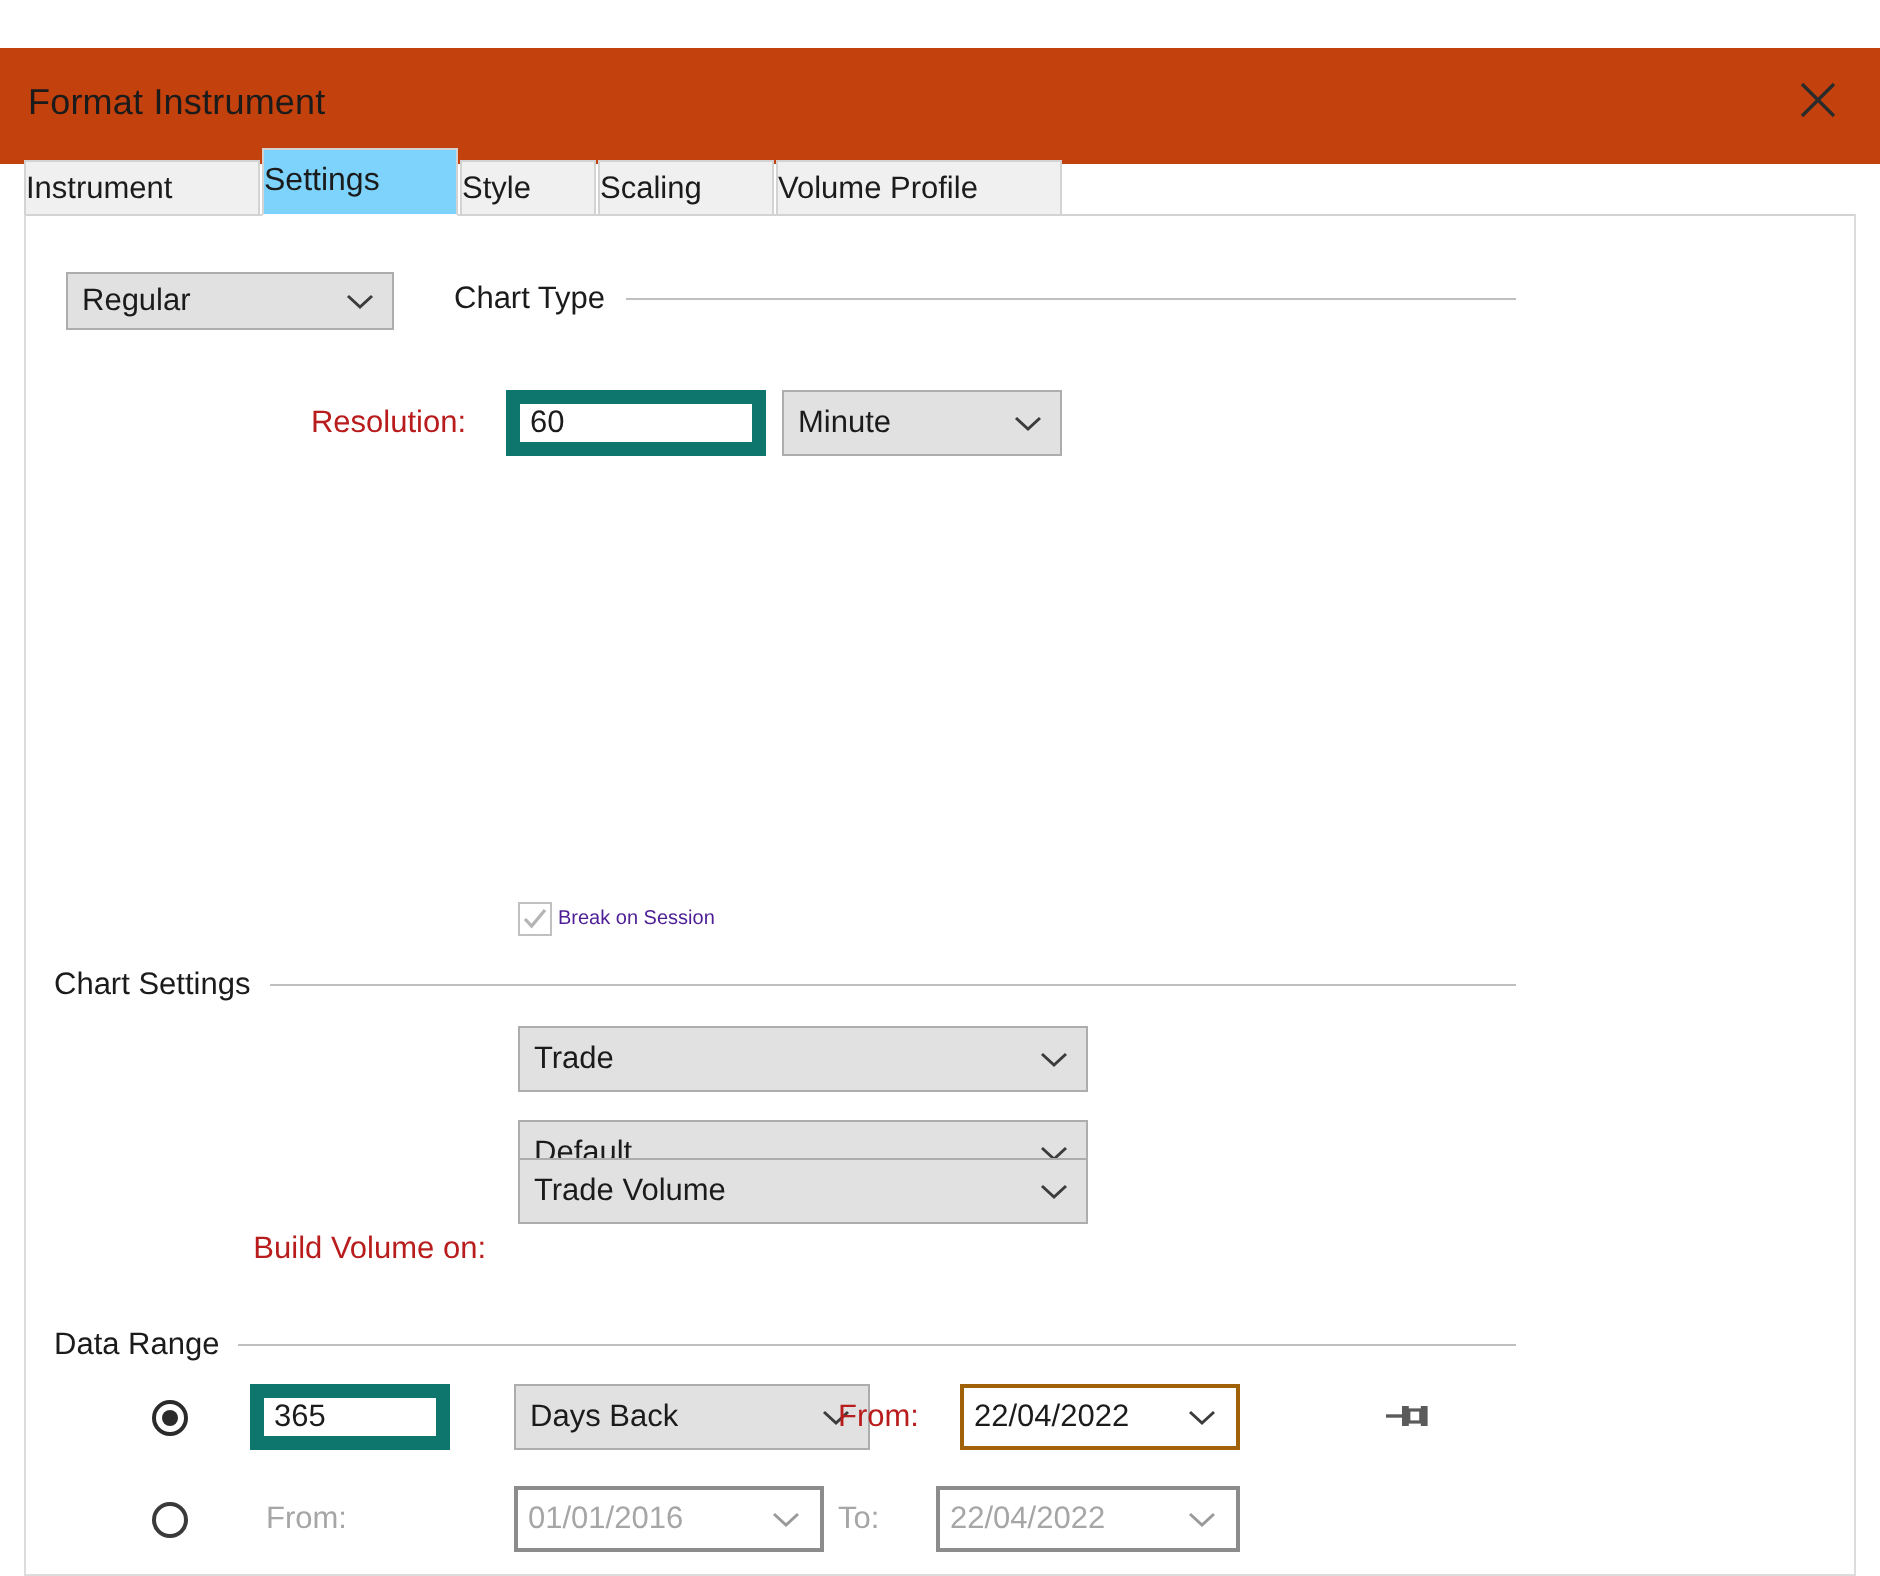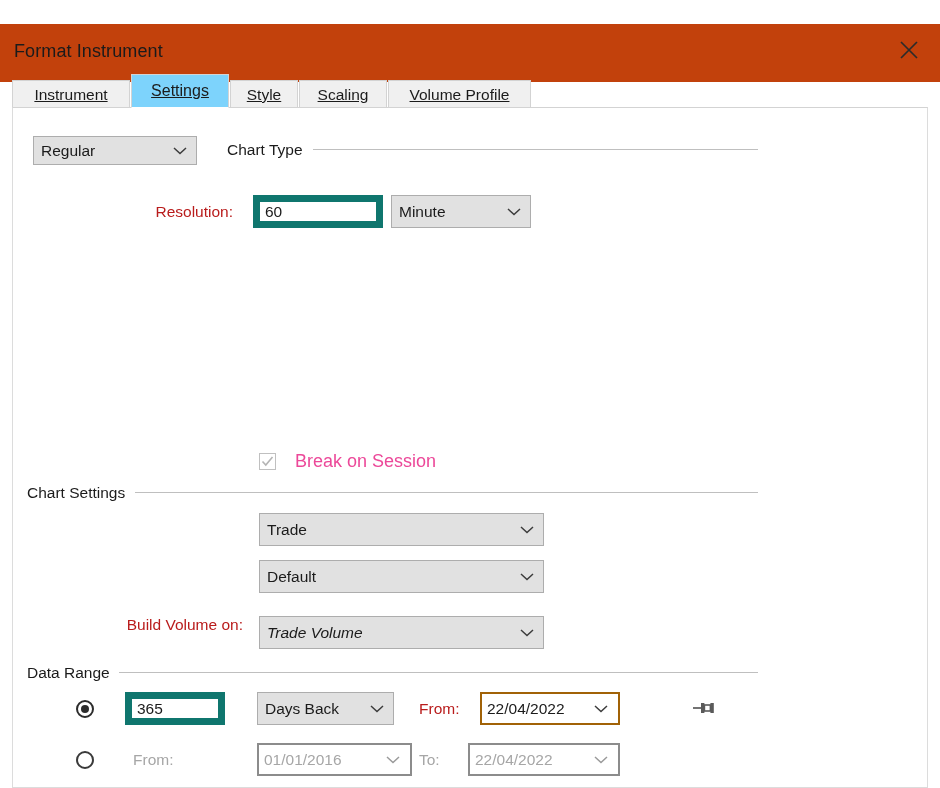--- a/index.html
+++ b/index.html
@@ -52,26 +52,25 @@
   .tab {
     position: absolute;
     top: 6px;
     height: 28px;
     background: #f0f0f0;
     border: 1px solid #d3d3d3;
     border-bottom: none;
     box-sizing: border-box;
     display: flex;
     align-items: center;
-    justify-content: center;
+    justify-content: flex-start;
     font-size: 15.5px;
     color: #1b1b1b;
     white-space: nowrap;
     cursor: default;
-    text-decoration: underline;
   }
   .tab.active {
     top: 0px;
     height: 34px;
     background: #7dd3fc;
     border: 1px solid #d3d3d3;
     border-bottom: 1px solid #ffffff;
     z-index: 5;
     font-size: 16px;
   }
@@ -187,23 +186,23 @@
   .checkbox {
     width: 17px; height: 17px;
     border: 1px solid #c0c0c0;
     background: #ffffff;
     box-sizing: border-box;
     position: relative;
     flex: none;
   }
   .checkbox svg { position: absolute; left: 1px; top: 1px; }
   .checkrow .cb-label {
-    margin-left: 19px;
-    font-size: 18px;
-    color: #ec4899;
+    margin-left: 3px;
+    font-size: 10px;
+    color: #4c1d95;
   }
 
   
   .radio {
     position: absolute;
     width: 18px; height: 18px;
     border: 2px solid #2b2b2b;
     border-radius: 50%;
     box-sizing: border-box;
     background: #ffffff;
@@ -307,37 +306,37 @@
   <div class="combo" style="left:246px; top:452px; width:285px; height:33px;">
     <span>Default</span>
     <span class="chev">
       <svg width="14" height="9" viewBox="0 0 14 9">
           <path d="M1 1.5 L7 7 L13 1.5" stroke="#3c3c3c" stroke-width="1.5" fill="none"></path>
         </svg>
     </span>
   </div>
 
   <div class="field-label" style="left:40px; top:508px; width:190px;">Build Volume on:</div>
-  <div class="combo" style="left:246px; top:508px; width:285px; height:33px;font-style:italic;">
+  <div class="combo" style="left:246px; top:471px; width:285px; height:33px;">
     <span>Trade Volume</span>
     <span class="chev">
       <svg width="14" height="9" viewBox="0 0 14 9">
           <path d="M1 1.5 L7 7 L13 1.5" stroke="#3c3c3c" stroke-width="1.5" fill="none"></path>
         </svg>
     </span>
   </div>
 
   <div class="group-label" style="left:14px; top:556px;">Data Range</div>
   <div class="group-line" style="left:106px; top:564px; width:639px;"></div>
 
   <div class="radio checked" style="left:63px; top:592px;"></div>
   <div class="textbox" style="left:112px; top:584px; width:100px; height:33px;">
     <span>365</span>
   </div>
-  <div class="combo" style="left:244px; top:584px; width:137px; height:33px;">
+  <div class="combo" style="left:244px; top:584px; width:178px; height:33px;">
     <span>Days Back</span>
     <span class="chev">
       <svg width="14" height="9" viewBox="0 0 14 9">
           <path d="M1 1.5 L7 7 L13 1.5" stroke="#3c3c3c" stroke-width="1.5" fill="none"></path>
         </svg>
     </span>
   </div>
   <div class="field-label" style="left:406px; top:592px;">From:</div>
   <div class="combo-white" style="left:467px; top:584px; width:140px; height:33px;">
     <span>22/04/2022</span>

